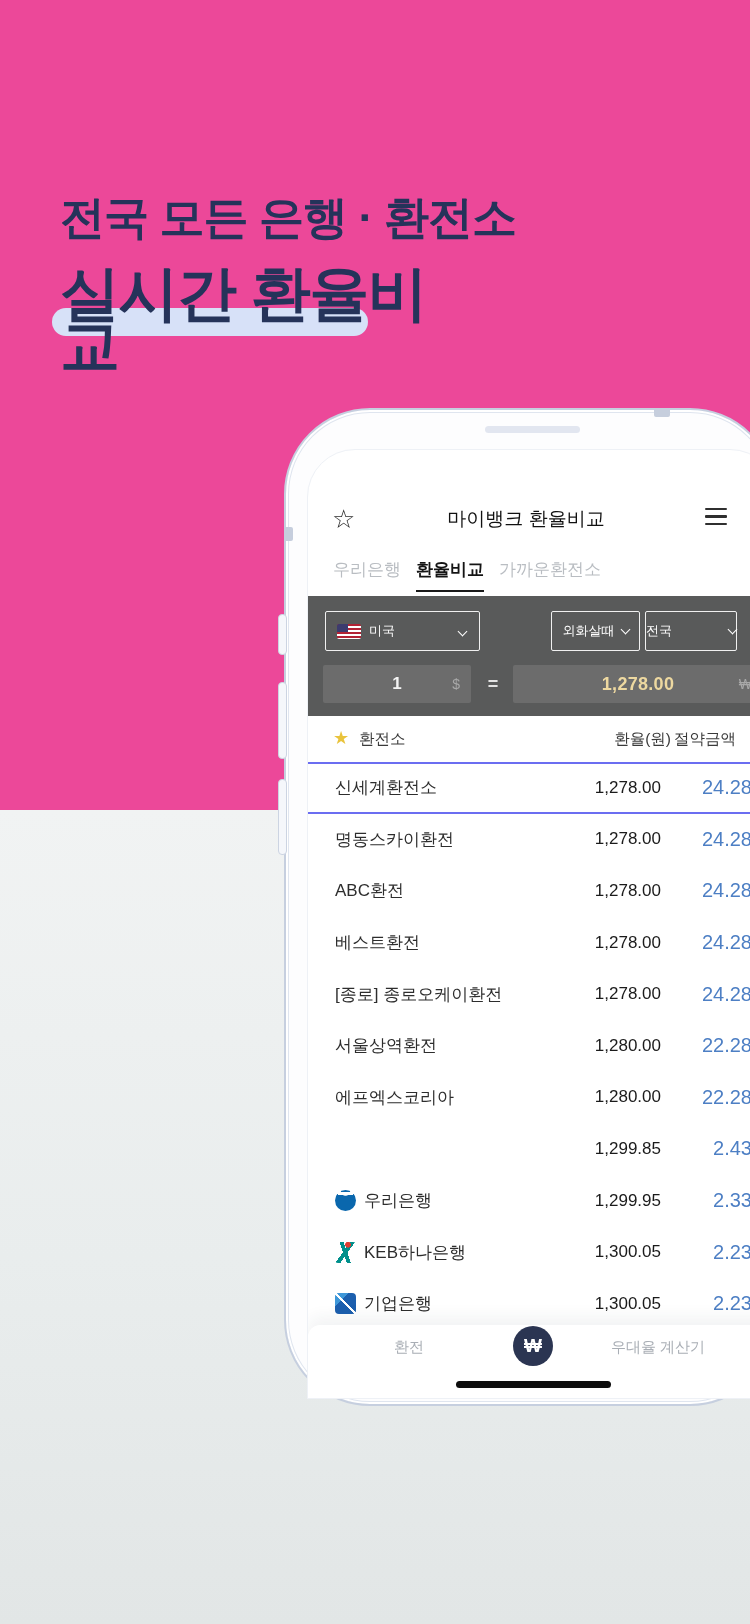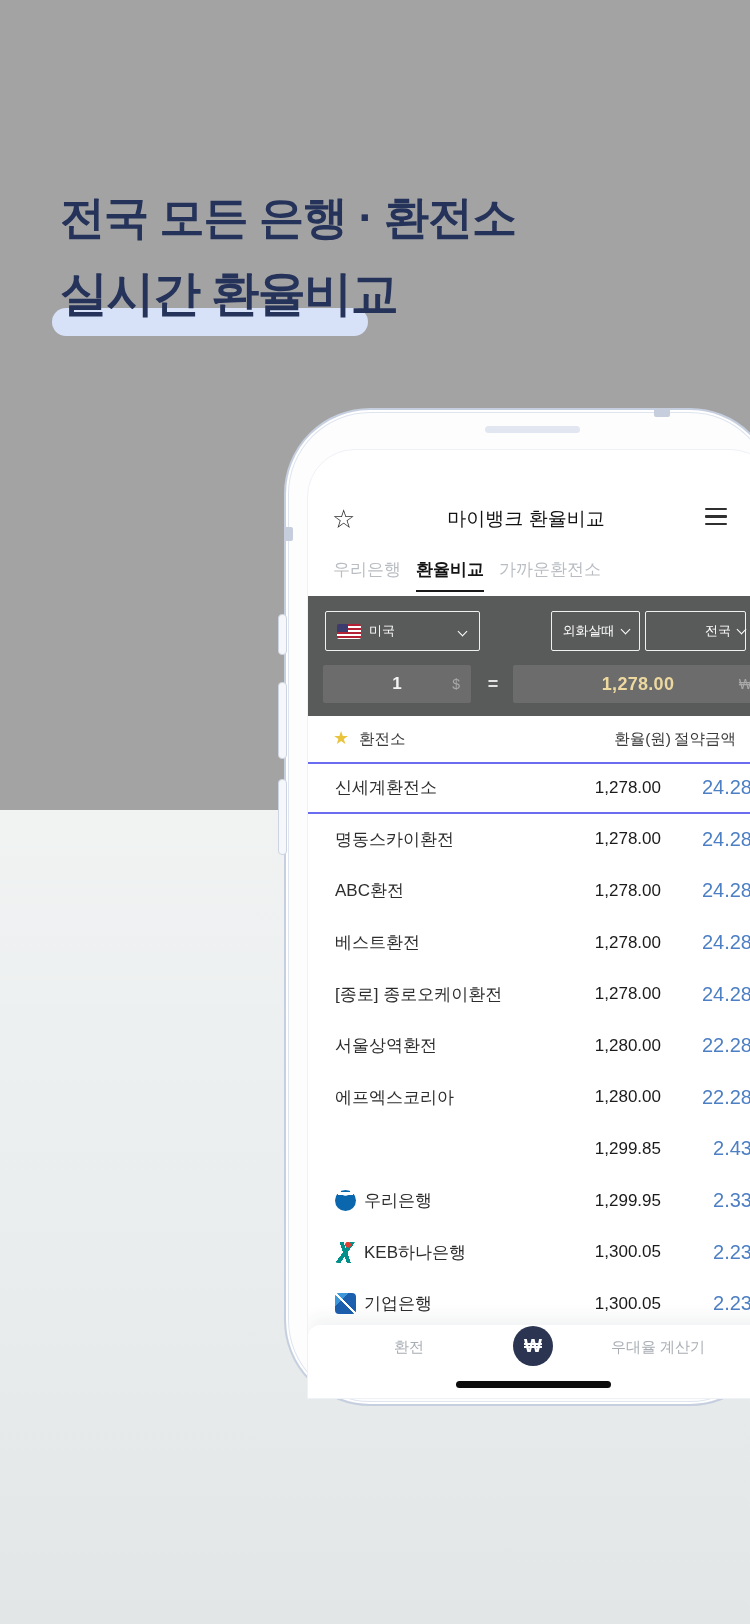--- a/index.html
+++ b/index.html
@@ -1,27 +1,27 @@
 <!DOCTYPE html>
 <html><head>
 <meta charset="utf-8">
 <style>
   html,body{margin:0;padding:0;background:#fff;}
   *{box-sizing:border-box;}
-  .canvas{position:relative;width:750px;height:1624px;overflow:hidden;background:#a3a3a3;
+  .canvas{position:relative;width:750px;height:1624px;overflow:hidden;background:#ec4899;
           font-family:"Liberation Sans","DejaVu Sans",sans-serif;}
   .bg-lower{position:absolute;left:0;top:810px;width:750px;height:814px;
             background:linear-gradient(180deg,#f1f3f3 0%,#e9eded 55%,#e2e6e6 100%);}
 
   
   .hero{position:absolute;left:60px;top:190px;z-index:2;}
   .hero-line1{margin:0;font-size:45px;line-height:56px;font-weight:600;letter-spacing:-1px;color:#25335a;}
   .hero-line2-wrap{position:relative;margin-top:22px;width:380px;height:56px;}
   .hero-hl{position:absolute;left:-8px;top:40px;width:316px;height:28px;border-radius:14px;background:#d7e1f8;}
-  .hero-line2{position:absolute;left:0;top:0;margin:0;font-size:48px;line-height:52px;font-weight:800;
+  .hero-line2{position:absolute;left:0;top:0;margin:0;font-size:60px;line-height:52px;font-weight:800;
               letter-spacing:-1.5px;color:#25335a;}
 
   
   .phone{position:absolute;left:284px;top:408px;width:492px;height:998px;background:#fdfdfe;
          border:2px solid #c6cfdf;border-radius:86px 86px 86px 86px;
          box-shadow:inset 0 0 0 2px #ffffff, inset 0 0 0 3px #dfe5ef;}
   .speaker{position:absolute;left:199px;top:16px;width:95px;height:7px;border-radius:4px;background:#e2e6f0;}
   .notch-top{position:absolute;left:368px;top:-2px;width:16px;height:9px;border-radius:2px;background:#c6cedd;}
   .notch-left{position:absolute;left:-2px;top:117px;width:9px;height:14px;border-radius:2px;background:#c6cedd;}
   .side-btn{position:absolute;left:-8px;width:9px;border:1px solid #ccd4e2;background:#f5f7fb;border-radius:4px;}
@@ -43,21 +43,21 @@
   .tabs{position:absolute;left:25px;top:108px;display:flex;gap:15px;}
   .tab{font-size:17px;color:#b9bdc2;padding-bottom:9px;white-space:nowrap;}
   .tab.active{color:#141414;font-weight:700;border-bottom:2px solid #1a1a1a;}
 
   
   .panel{position:absolute;left:0;top:146px;width:100%;height:120px;background:#595a5a;}
   .dd{position:absolute;top:15px;height:40px;border:1px solid #f0f0f0;border-radius:2px;
       display:flex;align-items:center;color:#fff;font-size:13px;}
   .dd-country{left:17px;width:155px;padding-left:11px;}
   .dd-trade{left:243px;width:89px;justify-content:center;}
-  .dd-region{left:337px;width:101px;justify-content:flex-end;}
+  .dd-region{left:337px;width:92px;justify-content:space-between;}
   .chev{width:7px;height:7px;border-right:1.6px solid #fff;border-bottom:1.6px solid #fff;
         transform:rotate(45deg);margin-left:7px;margin-top:-4px;flex:0 0 auto;}
   .dd-country .chev{position:absolute;right:13px;top:16px;margin:0;}
   .flag{position:relative;width:24px;height:15px;border-radius:2px;margin-right:8px;overflow:hidden;flex:0 0 auto;
         background:repeating-linear-gradient(180deg,#b22234 0 2px,#ffffff 2px 4px);}
   .flag i{position:absolute;left:0;top:0;width:11px;height:8px;background:#3c3b6e;}
   .field{position:absolute;top:69px;height:38px;background:#6c6c6c;border-radius:2px;}
   .f-amount{left:15px;width:148px;}
   .f-rate{left:205px;width:250px;}
   .field .val{position:absolute;left:0;top:0;width:100%;height:100%;display:flex;align-items:center;justify-content:center;}

